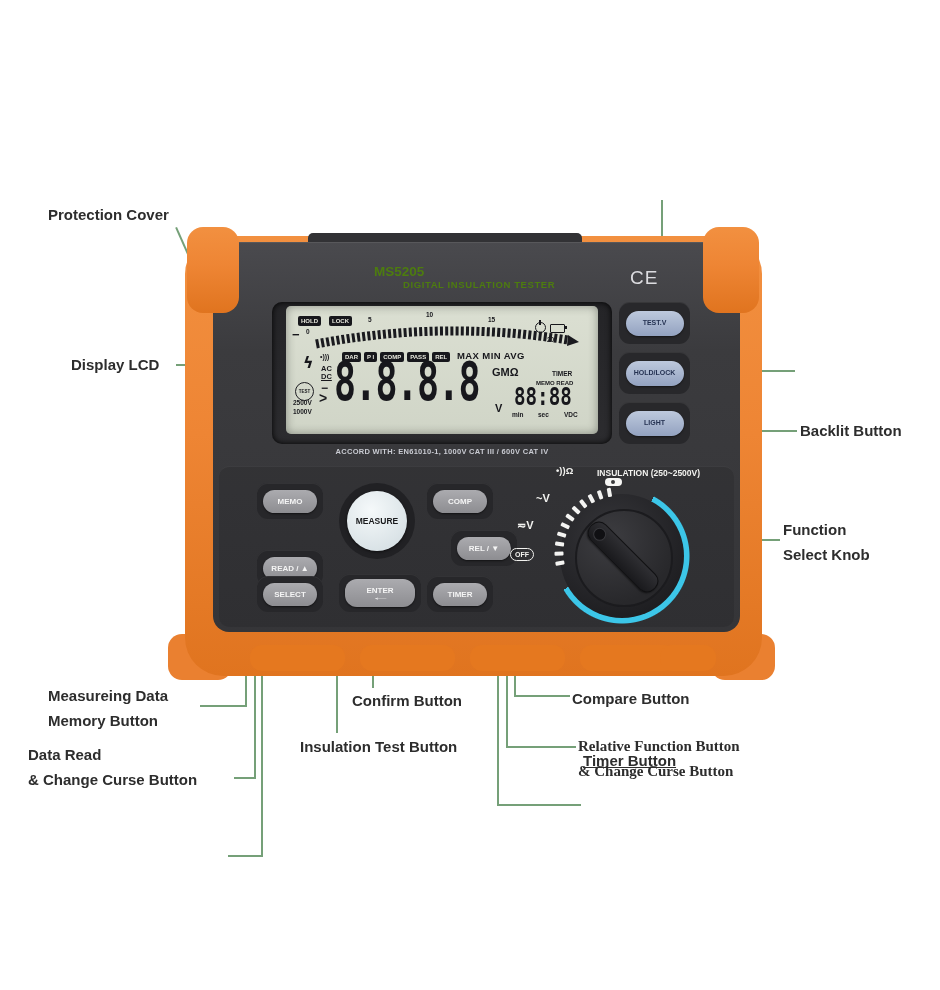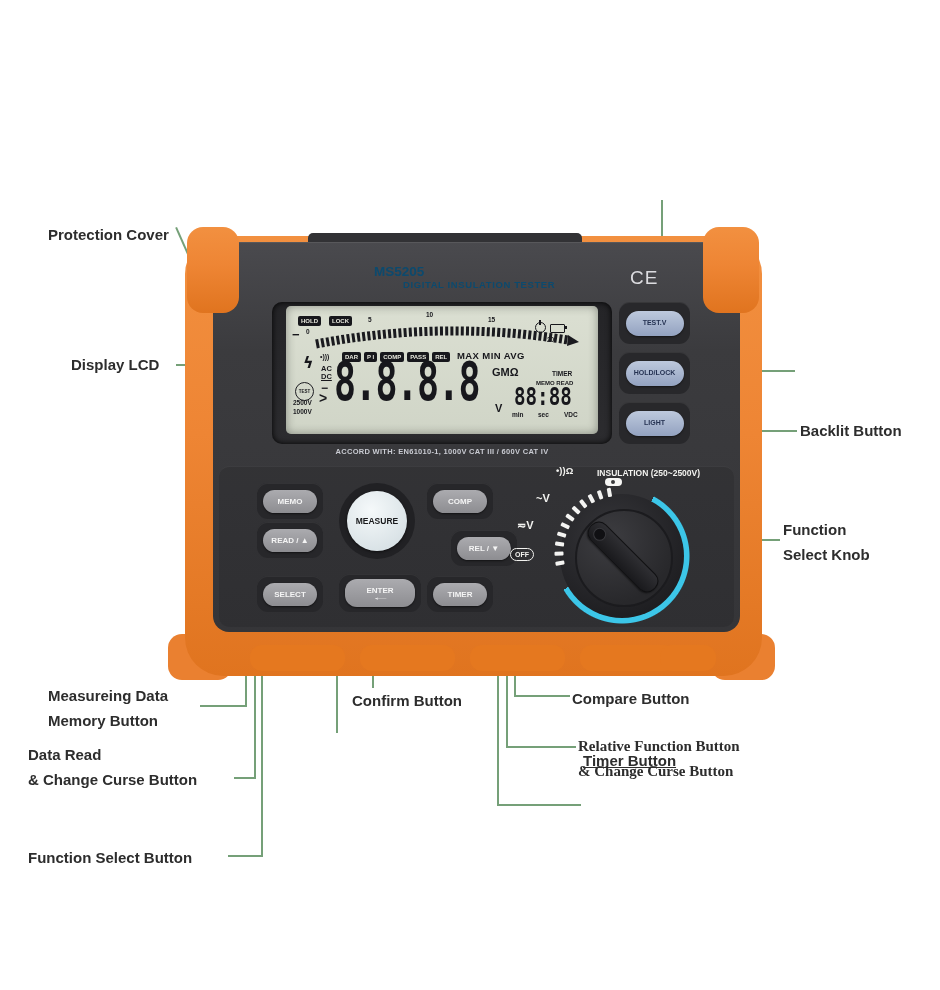--- a/index.html
+++ b/index.html
@@ -21,21 +21,21 @@
   .foot.r{left:711px;top:634px;width:64px;height:46px;}
   .bump{top:645px;width:95px;height:26px;border-radius:12px;background:#e5781f;}
   .rib{width:14px;height:30px;border-radius:7px;background:#dd7524;}
   
   .body-top-tab{position:absolute;left:308px;top:233px;width:274px;height:16px;border-radius:5px;background:#323235;}
   .dev-body{position:absolute;left:213px;top:242px;width:527px;height:390px;border-radius:16px;
             background:linear-gradient(180deg,#4a4a4e 0%,#3b3b3e 28%,#353538 100%);
             box-shadow:inset 0 1px 0 rgba(255,255,255,.08);}
   .lower-panel{position:absolute;left:219px;top:466px;width:515px;height:160px;border-radius:10px;
                background:rgba(0,0,0,.10);border-top:1px solid rgba(255,255,255,.05);}
-  .brand{position:absolute;left:374px;top:264px;color:#0c4a6e;}
+  .brand{position:absolute;left:374px;top:264px;color:#4d7c0f;}
   .brand .model{font:700 13.5px/15px "Liberation Sans",sans-serif;}
   .brand .sub{font:700 9.5px/12px "Liberation Sans",sans-serif;letter-spacing:.6px;margin-left:29px;}
   .ce{position:absolute;left:630px;top:268px;font:400 19px/20px "Liberation Sans",sans-serif;
       color:#dcdce0;letter-spacing:1px;}
   .accord{position:absolute;left:272px;top:447px;width:340px;text-align:center;
           font:700 7.5px/9px "Liberation Sans",sans-serif;color:#c9cbd2;letter-spacing:.3px;}
   
   .lcd-bezel{position:absolute;left:272px;top:302px;width:340px;height:142px;border-radius:10px;
              background:linear-gradient(180deg,#242427,#2c2c2f);box-shadow:inset 0 0 6px #000;}
   .lcd{position:absolute;left:286px;top:306px;width:312px;height:128px;border-radius:5px;overflow:hidden;
@@ -121,31 +121,31 @@
   <div class="lead" style="left:489px;top:502px;width:27px;height:2px;"></div>
   <div class="lead" style="left:514px;top:502px;width:2px;height:195px;"></div>
   <div class="lead" style="left:514px;top:695px;width:56px;height:2px;"></div>
   <div class="lead" style="left:492px;top:544px;width:16px;height:2px;"></div>
   <div class="lead" style="left:506px;top:544px;width:2px;height:204px;"></div>
   <div class="lead" style="left:506px;top:746px;width:70px;height:2px;"></div>
   <div class="lead" style="left:487px;top:593px;width:12px;height:2px;"></div>
   <div class="lead" style="left:497px;top:593px;width:2px;height:213px;"></div>
   <div class="lead" style="left:497px;top:804px;width:84px;height:2px;"></div>
 
-  <div class="ann" style="left:48px;top:202px;margin-top:20px;">Protection Cover</div>
+  <div class="ann" style="left:48px;top:202px;">Protection Cover</div>
   <div class="ann" style="left:71px;top:352px;">Display LCD</div>
   <div class="ann" style="left:800px;top:418px;">Backlit Button</div>
   <div class="ann" style="left:48px;top:683px;">Measureing Data
 Memory Button</div>
   <div class="ann" style="left:783px;top:517px;">Function
 Select Knob</div>
   <div class="ann" style="left:28px;top:742px;">Data Read
 &amp; Change Curse Button</div>
-  <div class="ann" style="left:28px;top:845px;">Function Select Button</div>
   <div class="ann" style="left:352px;top:688px;">Confirm Button</div>
+  <div class="ann" style="left:300px;top:734px;">Insulation Test Button</div>
   <div class="ann" style="left:572px;top:686px;">Compare Button</div>
   <div class="ann" style="left:578px;top:734px;font-family:Liberation Serif, serif;">Relative Function Button
 &amp; Change Curse Button</div>
   <div class="ann" style="left:583px;top:748px;text-decoration:underline;">Timer Button</div>
 
   <div class="foot l"></div>
   <div class="foot r"></div>
   <div class="cover"></div>
   <div class="bump" style="left:250px;"></div>
   <div class="bump" style="left:360px;"></div>
@@ -231,21 +231,21 @@
   <div class="sbase" style="top:402px;">
     <div class="spill">LIGHT</div>
   </div>
 
   <div class="kbase" style="left:257px;top:483px;">
     <div class="kpill">MEMO</div>
   </div>
   <div class="kbase" style="left:427px;top:483px;">
     <div class="kpill">COMP</div>
   </div>
-  <div class="kbase" style="left:257px;top:522px;">
+  <div class="kbase" style="left:257px;top:550px;">
     <div class="kpill">READ / ▲</div>
   </div>
   <div class="kbase" style="left:451px;top:530px;text-align:center;">
     <div class="kpill">REL / ▼</div>
   </div>
   <div class="kbase" style="left:257px;top:576px;">
     <div class="kpill">SELECT</div>
   </div>
   <div class="kbase" style="left:339px;top:574px;width:82px;height:38px;">
     <div class="kpill" style="width:70px;height:28px;">

